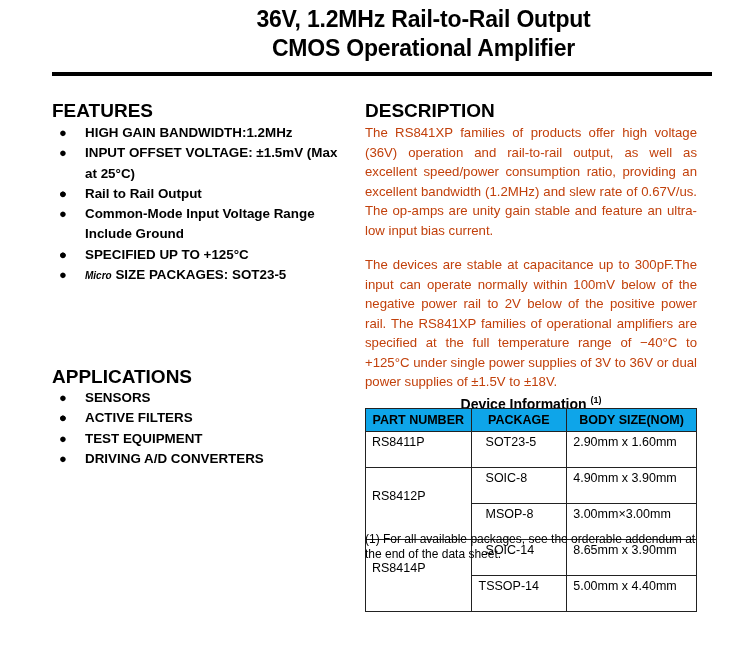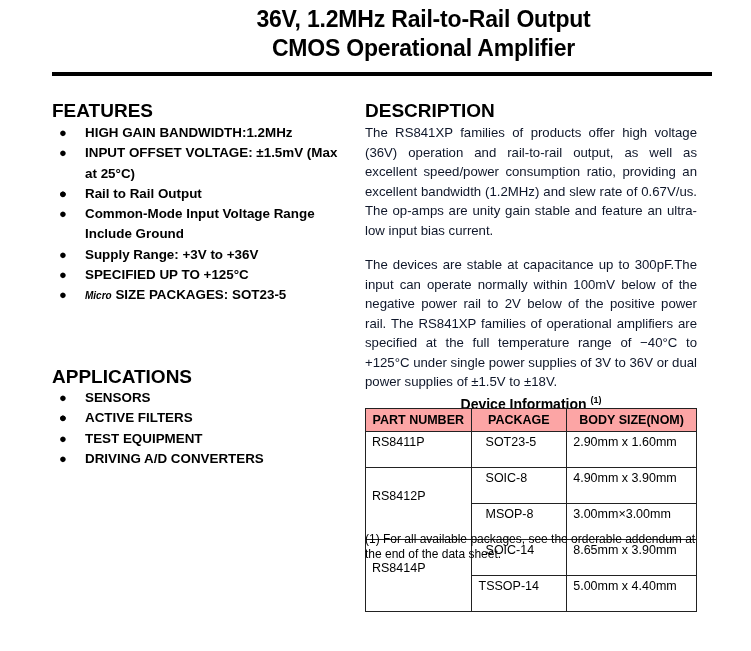--- a/index.html
+++ b/index.html
@@ -4,46 +4,46 @@
   <style>
     html, body { margin: 0; padding: 0; background: #ffffff; }
     body { width: 751px; height: 651px; position: relative; overflow: hidden; color: #000; font-family: "Liberation Sans", sans-serif; }
     .title { position: absolute; left: 0; width: 751px; top: 5px; text-align: center; font-weight: bold; font-size: 23px; line-height: 29px; letter-spacing: -0.2px; margin-left: 48px; }
     .rule { position: absolute; left: 52px; width: 660px; top: 72px; height: 4px; background: #000; }
     .h2 { position: absolute; font-weight: bold; font-size: 19px; line-height: 22px; }
     ul.blist { position: absolute; margin: 0; padding: 0; list-style: none; }
     ul.blist li { position: relative; padding-left: 33px; font-weight: bold; font-size: 13.4px; line-height: 20.3px; }
     ul.blist li .dot { position: absolute; left: 7px; top: 0; font-size: 13px; }
     .micro { font-style: italic; font-size: 10px; }
-    .para { position: absolute; left: 365px; width: 332px; margin: 0; font-size: 13.2px; line-height: 19.5px; text-align: justify; color: #0f172a; }
+    .para { position: absolute; left: 365px; width: 332px; margin: 0; font-size: 13.2px; line-height: 19.5px; text-align: justify; color: #c2410c; }
     .tbl-caption { position: absolute; left: 365px; width: 332px; top: 391px; text-align: center; font-weight: bold; font-size: 14px; line-height: 18px; }
     .tbl-caption sup { font-size: 9px; vertical-align: 6px; }
     table.dev { position: absolute; left: 365px; top: 408px; width: 332px; border-collapse: collapse; font-size: 12.5px; }
     table.dev th, table.dev td { border: 1px solid #222; padding: 0 0 16px 6px; height: 19px; text-align: left; }
-    table.dev th { background: #fca5a5; font-weight: bold; height: 22px; text-align: center; padding: 0; }
+    table.dev th { background: #0ea5e9; font-weight: bold; height: 22px; text-align: center; padding: 0; }
     table.dev td.pkg { padding-left: 14px; border-radius: 6px; }
     .footnote { position: absolute; left: 365px; width: 345px; top: 532px; font-size: 12px; line-height: 14.5px; }
   </style>
 </head>
 <body>
 
 <div class="title">
   <div>36V, 1.2MHz Rail-to-Rail Output</div>
   <div>CMOS Operational Amplifier</div>
 </div>
 <div class="rule"></div>
 
 <div class="h2" style="left:52px; top:100px;">FEATURES</div>
 <ul class="blist" style="left:52px; top:123px; width:300px;">
   <li><span class="dot">●</span><span>HIGH GAIN BANDWIDTH:1.2MHz</span></li>
   <li><span class="dot">●</span><span>INPUT OFFSET VOLTAGE: ±1.5mV (Max at 25°C)</span></li>
   <li><span class="dot">●</span></li>
   <li><span class="dot">●</span><span>Rail to Rail Output</span></li>
   <li><span class="dot">●</span><span>Common-Mode Input Voltage Range Include Ground</span></li>
-  <li><span class="dot">●</span><span>Supply Range: +3V to +36V</span></li>
+  <li><span class="dot">●</span></li>
   <li><span class="dot">●</span><span>SPECIFIED UP TO +125°C</span></li>
   <li><span class="dot">●</span><span class="micro">Micro</span> <span>SIZE PACKAGES: SOT23-5</span></li>
 </ul>
 
 <div class="h2" style="left:52px; top:366px;">APPLICATIONS</div>
 <ul class="blist" style="left:52px; top:388px; width:300px;">
   <li><span class="dot">●</span><span>SENSORS</span></li>
   <li><span class="dot">●</span></li>
   <li><span class="dot">●</span><span>ACTIVE FILTERS</span></li>
   <li><span class="dot">●</span><span>TEST EQUIPMENT</span></li>

